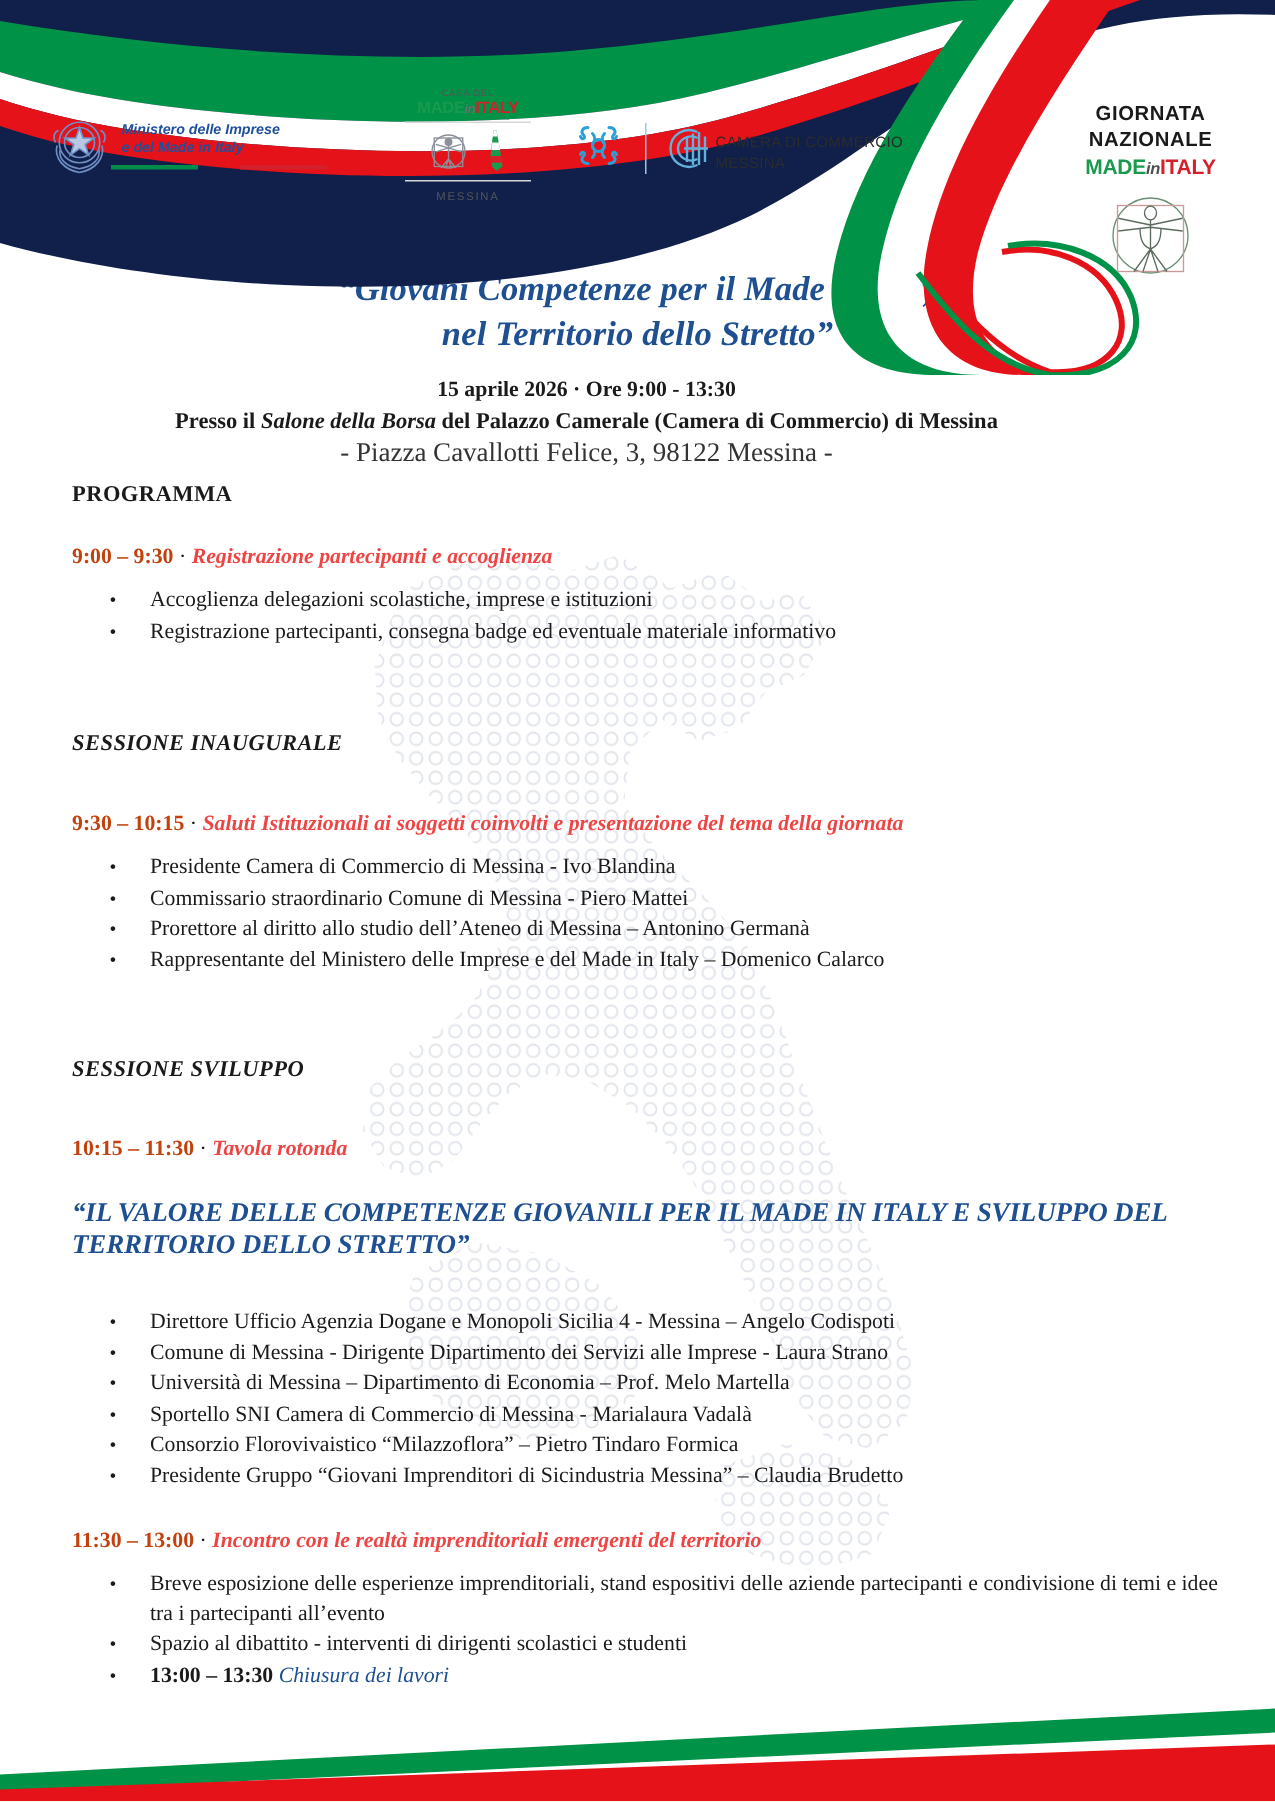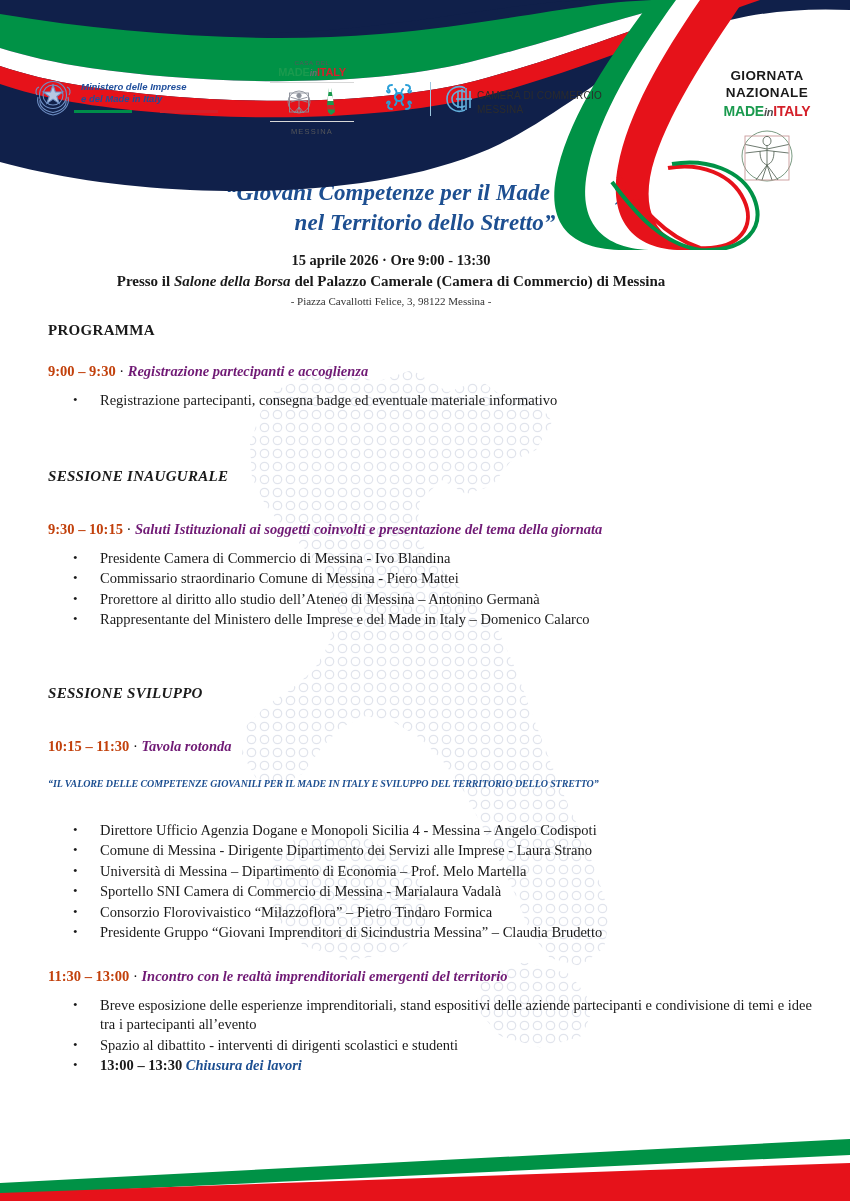--- a/index.html
+++ b/index.html
@@ -189,21 +189,21 @@
   }
   .dateline {
     position: absolute;
     left: 0; top: 250px;
     width: 782px;
     text-align: center;
   }
   .d1 { font-weight: bold; font-size: 14.5px; line-height: 20px; }
   .d2 { font-weight: bold; font-size: 15px; line-height: 22px; }
   .d2 em { font-style: italic; }
-  .d3 { font-size: 11px; line-height: 19px; color: #333; }
+  .d3 { font-size: 18px; line-height: 19px; color: #333; }
 
   .body {
     position: absolute;
     left: 48px;
     top: 322px;
     width: 770px;
   }
   .h-programma {
     font-weight: bold;
     font-size: 15px;
@@ -215,29 +215,29 @@
     font-size: 15px;
     letter-spacing: 0.3px;
   }
   .slot {
     font-size: 14.5px;
     line-height: 20px;
   }
   .slot .t { font-weight: bold; color: #c2410c; }
   .slot .sep { color: #111; }
   .slot .desc {
-    color: #701a75;
+    color: #ef4444;
     font-style: italic;
     font-weight: bold;
   }
   .quote-line {
     color: #1d4f91;
     font-style: italic;
     font-weight: bold;
-    font-size: 10px;
+    font-size: 18px;
     letter-spacing: -0.1px;
   }
   .interventi {
     font-weight: bold;
     font-style: italic;
     font-size: 15px;
   }
   ul.bul {
     margin: 10px 0 0 0;
     padding-left: 52px;
@@ -251,21 +251,21 @@
     margin-bottom: 1px;
   }
   ul.bul li::before {
     content: "\2022";
     position: absolute;
     left: -27px;
     top: -1px;
     font-size: 13px;
   }
   ul.bul li .tb { font-weight: bold; }
-  ul.bul li .ti { color: #1d4f91; font-style: italic; font-weight: bold; }
+  ul.bul li .ti { color: #1d4f91; font-style: italic; font-weight: normal; }
   .sp-a { height: 22px; }
   .sp-b { height: 34px; }
 </style>
 </head>
 <body>
 
 <div class="page">
 
   <svg class="watermark" viewBox="0 0 520 760" xmlns="http://www.w3.org/2000/svg">
     <defs>
@@ -437,20 +437,21 @@
 
   <div class="body content">
 
     <div class="h-programma">PROGRAMMA</div>
 
     <div class="sp-a"></div>
 
     <div class="slot"><span class="t">9:00 – 9:30</span><span class="sep"> · </span><span class="desc">Registrazione partecipanti e accoglienza</span></div>
 
     <ul class="bul">
+      <li>Accoglienza delegazioni scolastiche, imprese e istituzioni</li>
       <li>Registrazione partecipanti, consegna badge ed eventuale materiale informativo</li>
     </ul>
 
     <div style="height:56px"></div>
 
     <div class="h-sessione">SESSIONE INAUGURALE</div>
 
     <div class="sp-b"></div>
 
     <div class="slot"><span class="t">9:30 – 10:15</span><span class="sep"> · </span><span class="desc">Saluti Istituzionali ai soggetti coinvolti e presentazione del tema della giornata</span></div>

